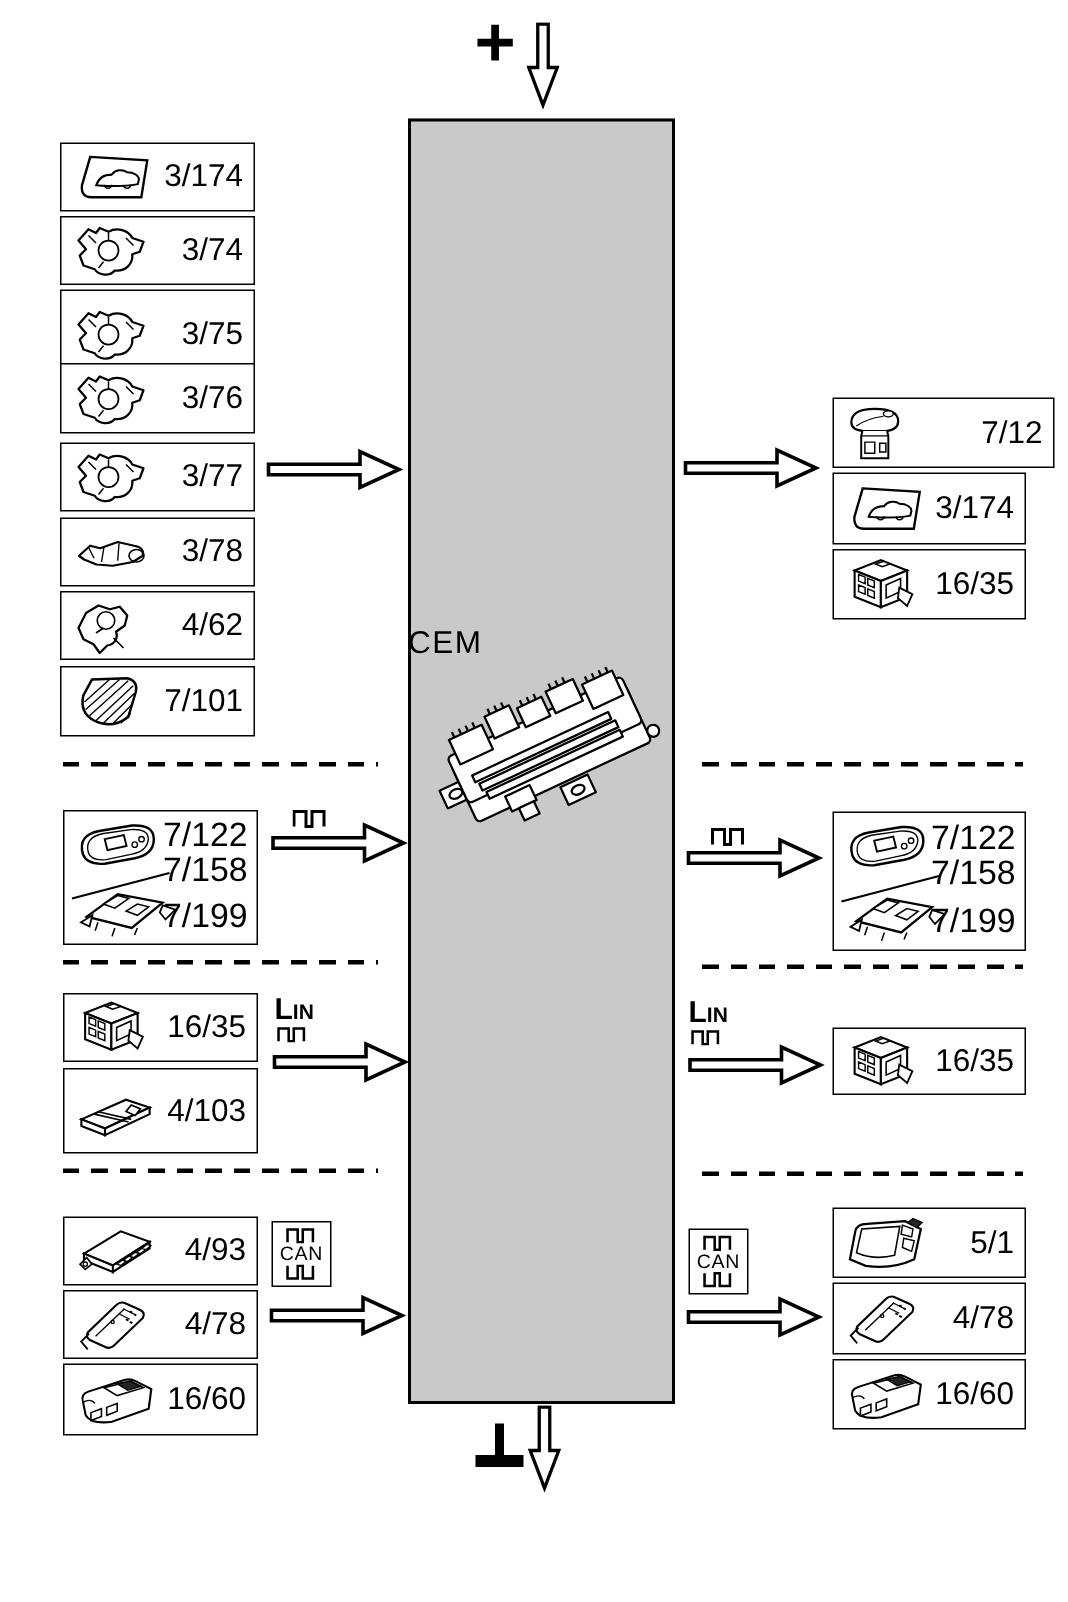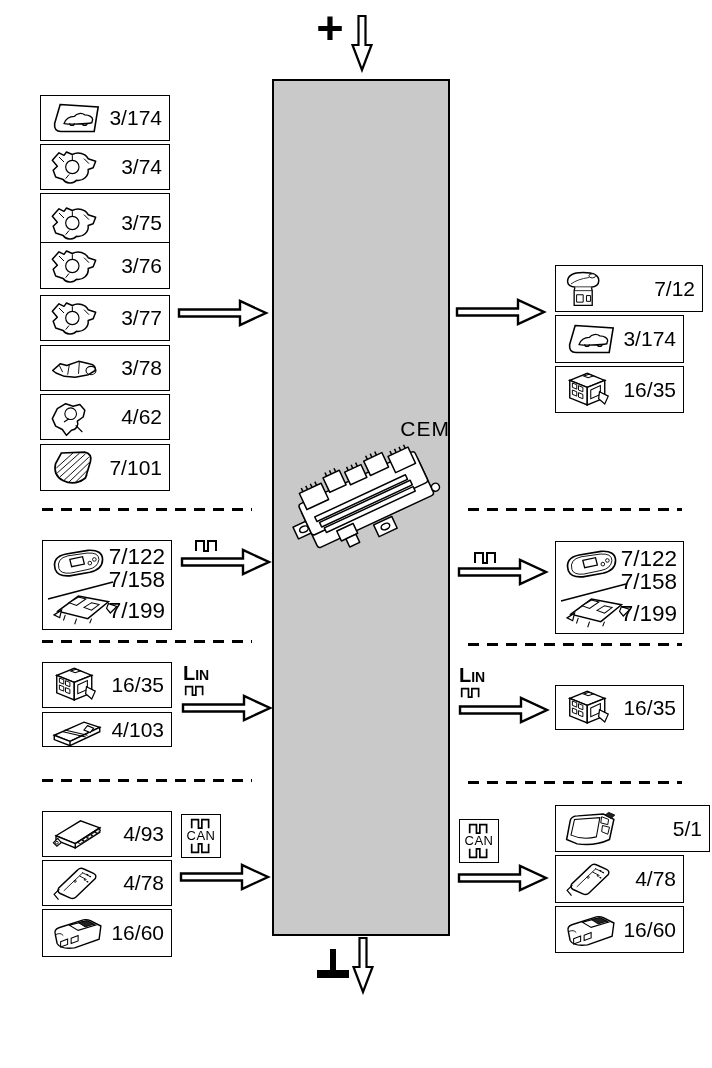--- a/index.html
+++ b/index.html
@@ -1,20 +1,20 @@
 <!DOCTYPE html>
 <html><head>
 <meta charset="utf-8">
 <style>
   html,body{margin:0;padding:0;background:#fff;}
   #canvas{position:relative;width:712px;height:1068px;background:#ffffff;
           font-family:"Liberation Sans",sans-serif;color:#000;overflow:hidden;}
   .cem{position:absolute;left:272px;top:79px;width:178px;height:857px;
        background:#c9c9c9;border:2.2px solid #000;box-sizing:border-box;}
-  .cemlbl{position:absolute;left:272px;top:417px;width:178px;text-align:right;
+  .cemlbl{position:absolute;left:272px;top:417px;width:178px;text-align:left;
           font-size:21px;letter-spacing:1px;}
   .cbox{position:absolute;width:130px;background:#fff;border:1.6px solid #000;
         box-sizing:border-box;}
   .ic{position:absolute;left:5px;top:50%;transform:translateY(-50%);}
   .ic2{position:absolute;}
   .lbl{position:absolute;right:7px;top:50%;transform:translateY(-50%);
        font-size:21px;white-space:nowrap;}
   .lbl2{position:absolute;right:6px;font-size:22.5px;white-space:nowrap;}
   .dash{position:absolute;height:3px;
         background:repeating-linear-gradient(90deg,#000 0 11px,transparent 11px 19px);}
@@ -267,21 +267,21 @@
   </div>
   <div class="linwrap" style="left:183px;top:665px">
     <div class="lintxt">LIN</div>
     <svg class="linwave">
         <use href="#s-wave"></use>
       </svg>
   </div>
   <svg class="ar" style="left:181px;top:693px">
       <use href="#s-arrow-r"></use>
     </svg>
-  <div class="cbox" style="left:42px;top:712px;height:35px">
+  <div class="cbox" style="left:42px;top:712px;height:57px">
     <svg class="ic" style="width:58px;height:42px">
         <use href="#s-slab"></use>
       </svg>
     <span class="lbl">4/103</span>
   </div>
 
   <div class="dash" style="left:42px;top:779px;width:210px"></div>
 
   <div class="cbox" style="left:42px;top:811px;height:46px">
     <svg class="ic" style="width:58px;height:42px">
@@ -384,21 +384,21 @@
         <use href="#s-wave"></use>
       </svg>
     <div class="cantxt">CAN</div>
     <svg>
         <use href="#s-wave-inv"></use>
       </svg>
   </div>
   <svg class="ar" style="left:457px;top:863px">
       <use href="#s-arrow-r"></use>
     </svg>
-  <div class="cbox" style="left:555px;top:805px;width:155px;height:47px">
+  <div class="cbox" style="left:555px;top:805px;width:129px;height:47px">
     <svg class="ic" style="width:62px;height:42px">
         <use href="#s-cluster"></use>
       </svg>
     <span class="lbl">5/1</span>
   </div>
   <div class="cbox" style="left:555px;top:855px;width:129px;height:48px">
     <svg class="ic" style="width:56px;height:42px">
         <use href="#s-pinmod"></use>
       </svg>
     <span class="lbl">4/78</span>

